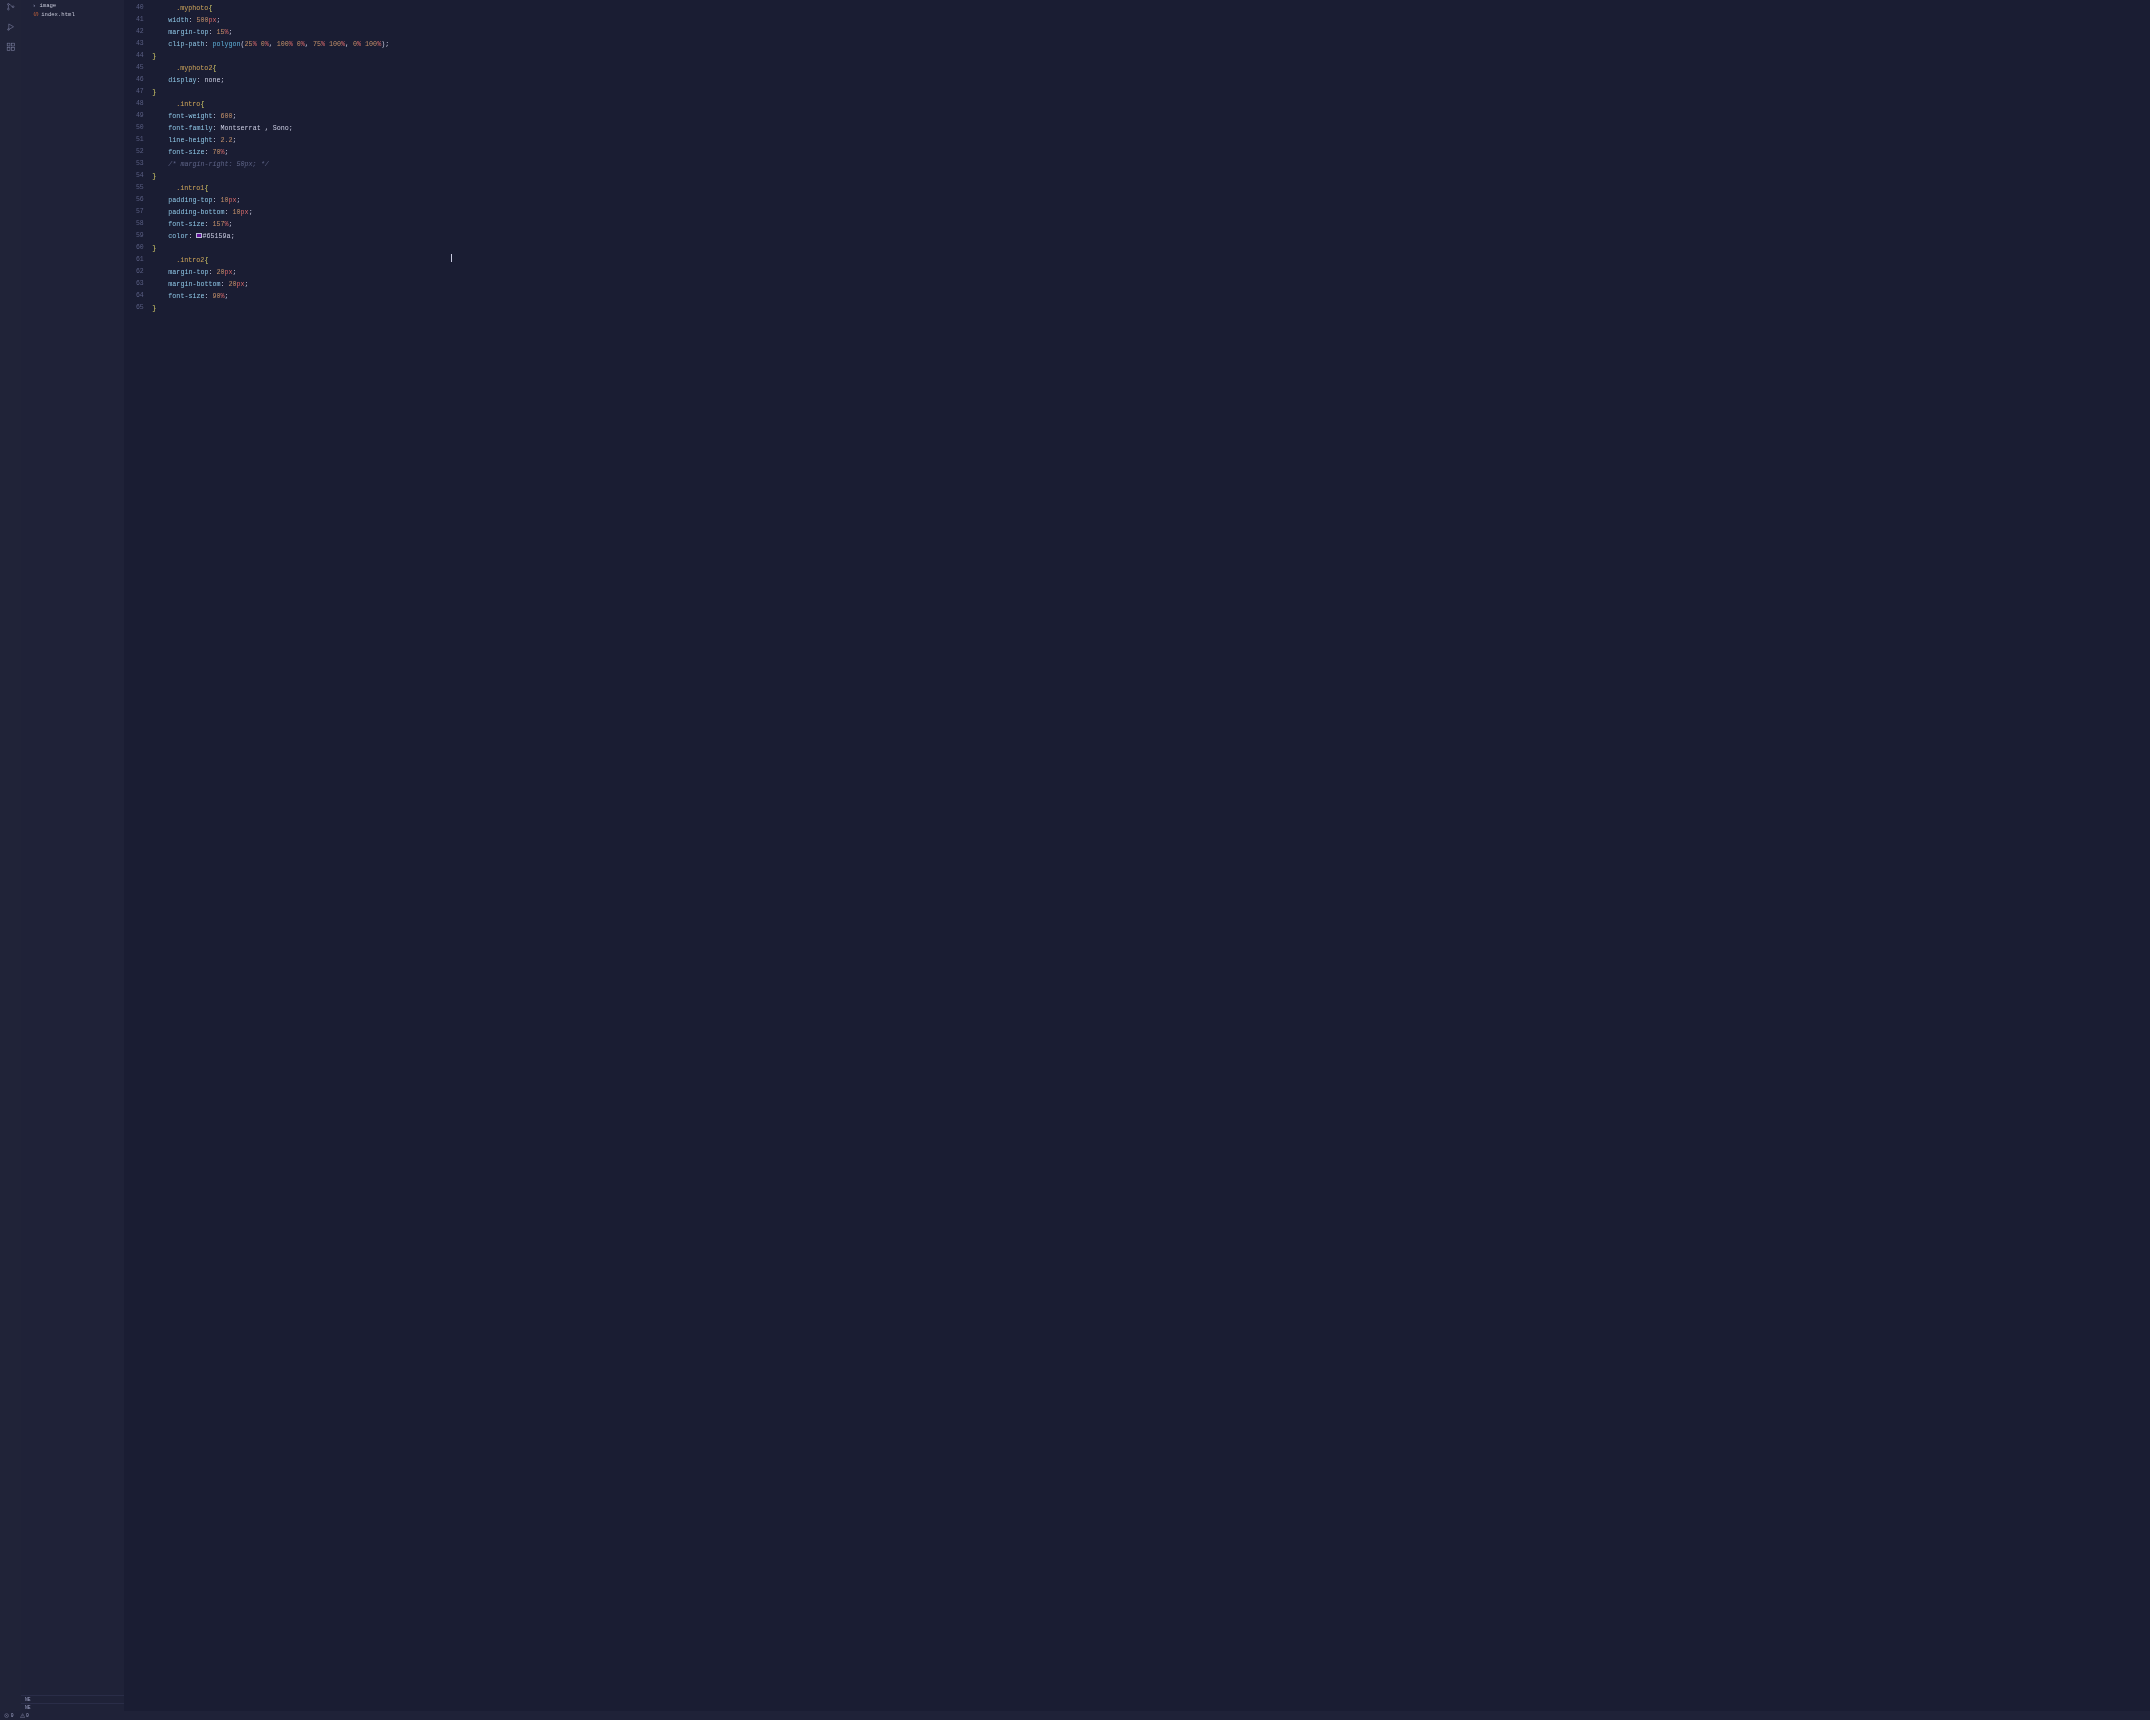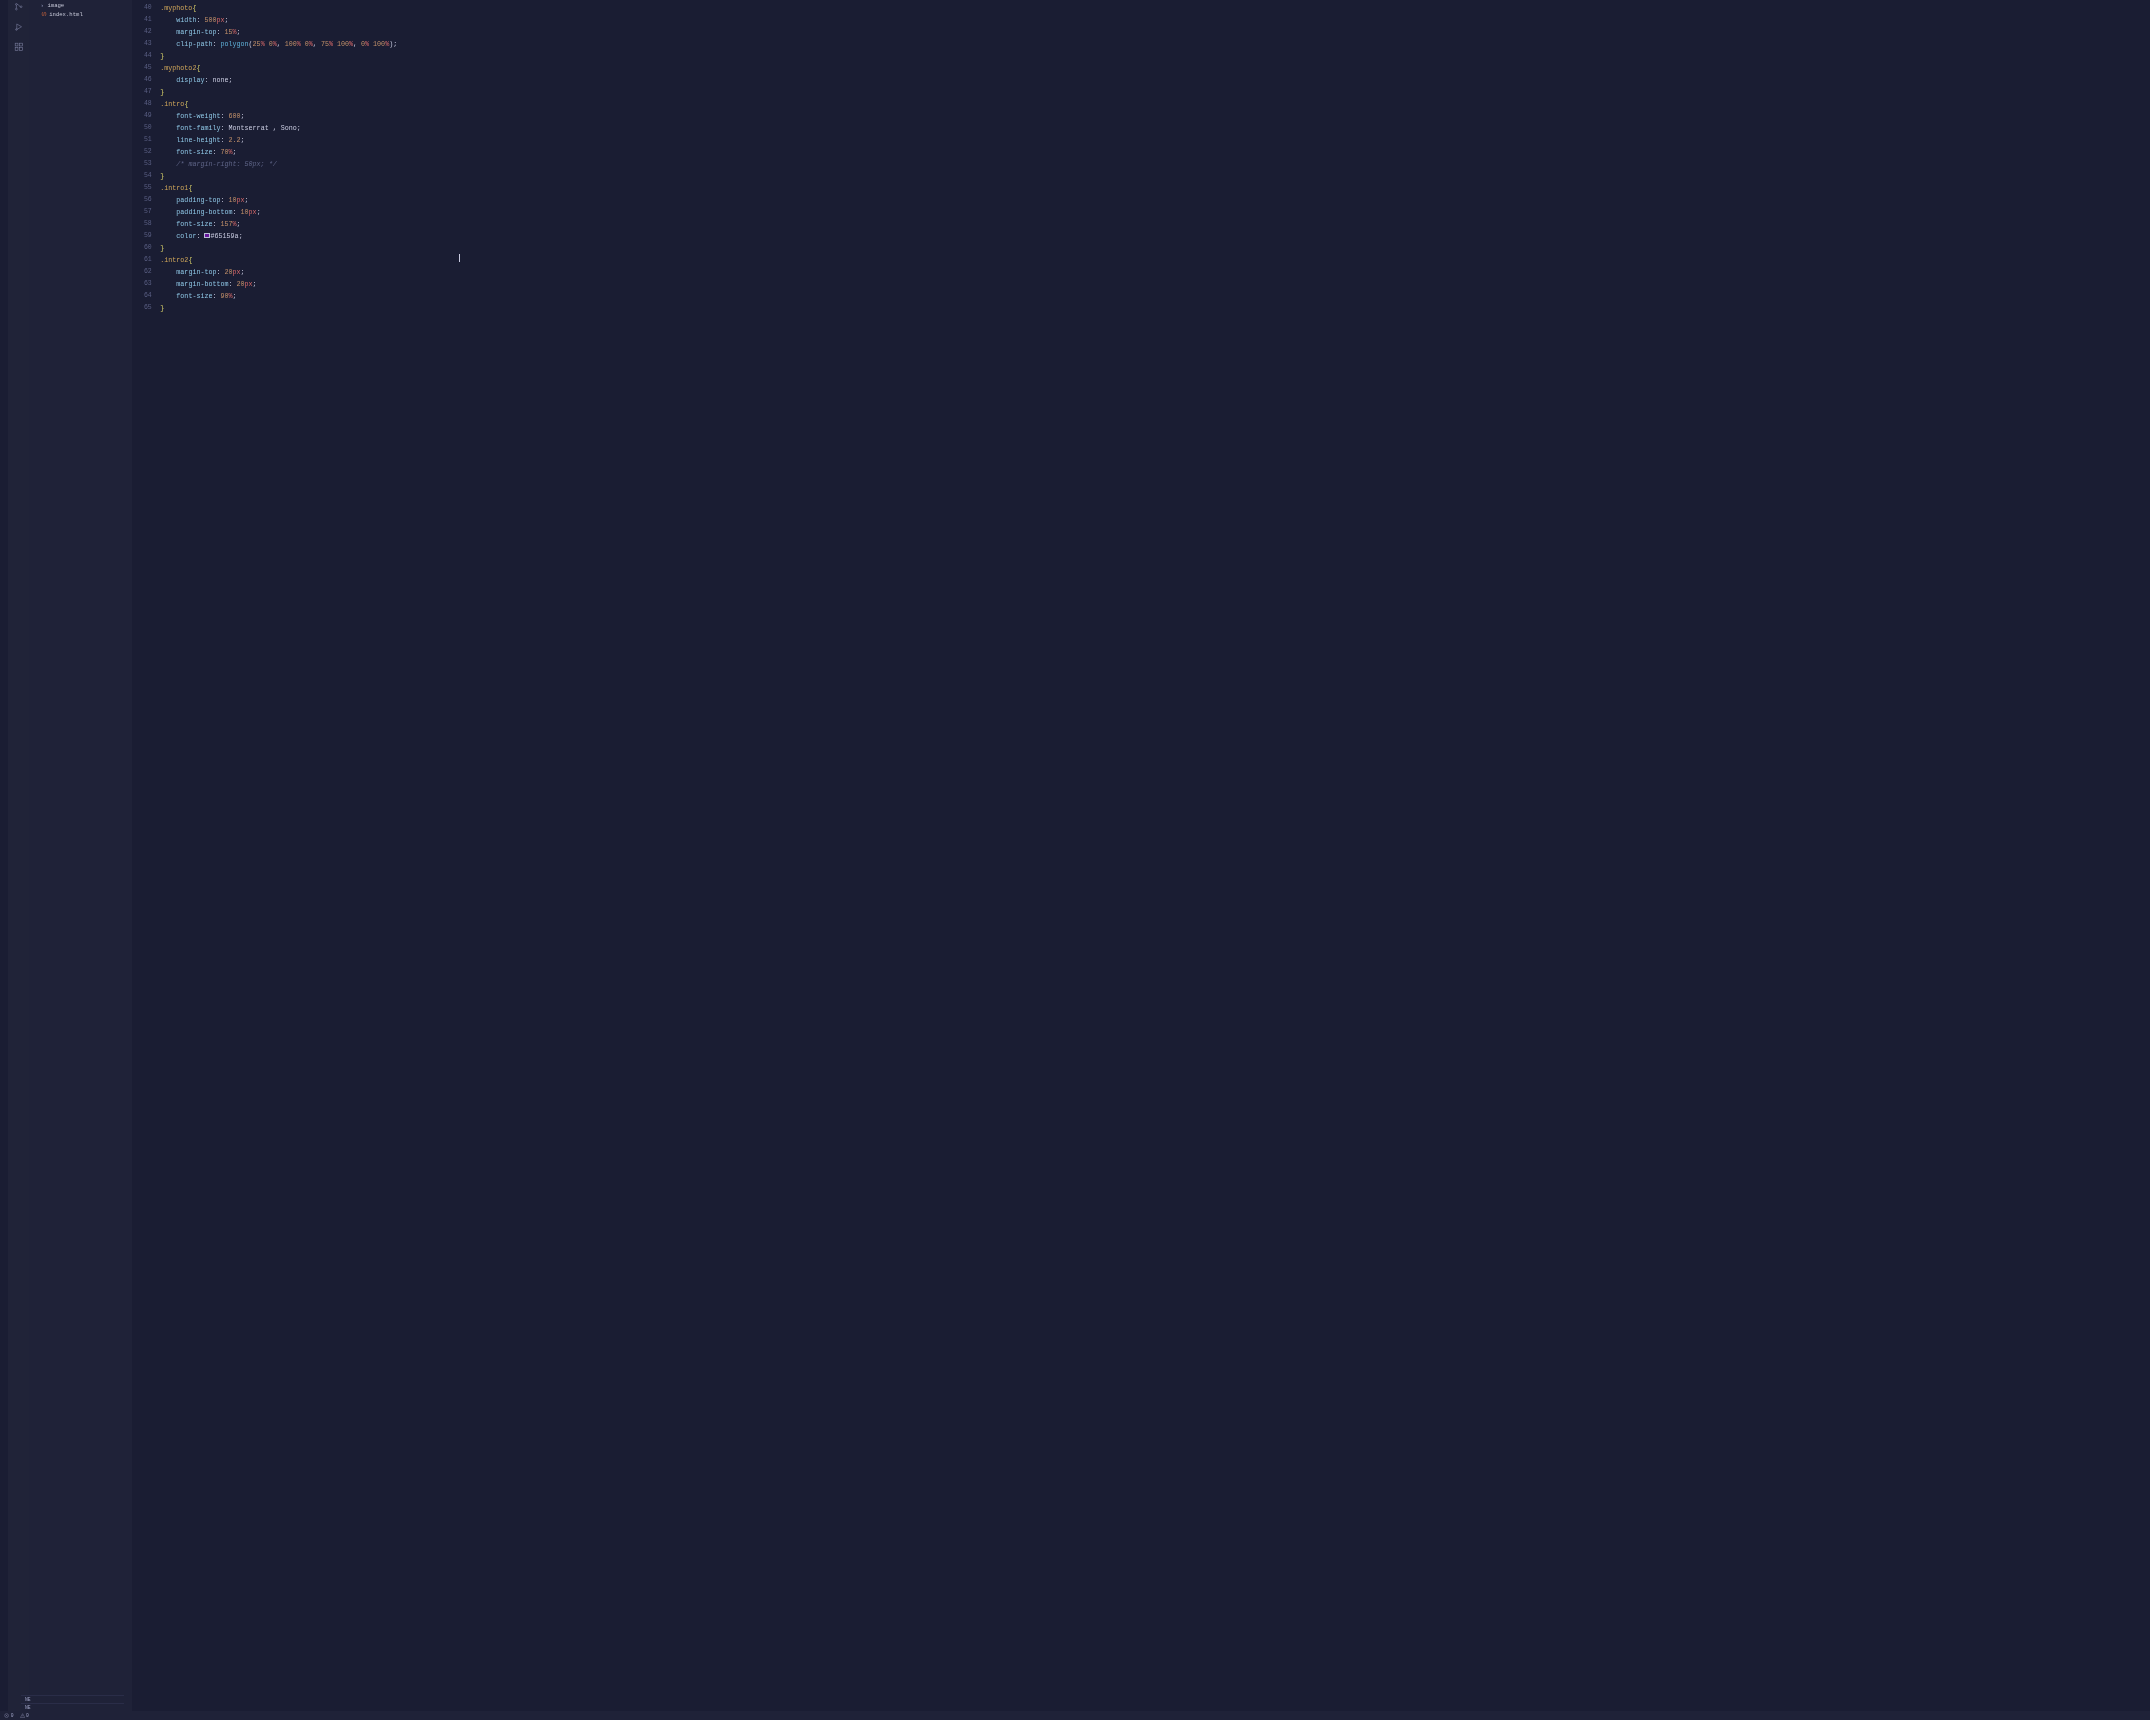--- a/index.html
+++ b/index.html
@@ -1,31 +1,31 @@
 <!DOCTYPE html>
 <html style="font-size:6.9px"><head>
 <meta charset="utf-8">
 <style>
   * { margin:0; padding:0; box-sizing:border-box; }
   html,body { width:100%; height:100%; background:#1a1d33; font-family: Consolas, 'Courier New', monospace; overflow:hidden; }
-  .app { display:flex; height:100%; width:100%; color:#c7c9d9;padding-left:8px; }
+  .app { display:flex; height:100%; width:100%; color:#c7c9d9; }
   .activity-bar { width:20.6px; background:#202338; display:flex; flex-direction:column; align-items:center; padding-top:1.7px; gap:9.5px; }
   .activity-bar .ab-icon { width:10.3px; height:10.3px; display:flex; align-items:center; justify-content:center; color:#7b7fa0; }
   .activity-bar .ab-icon svg { width:9.5px; height:9.5px; stroke:currentColor; fill:none; stroke-width:1.5; }
   .sidebar { width:103px; background:#1f2238; padding:0.9px 2.6px 1.7px 4.3px; font-size:5.6px; }
   .tree-item { display:flex; align-items:center; gap:2.6px; padding:0.9px 0.9px 0.9px 7.7px; color:#c7c9d9; cursor:pointer; }
   .tree-item.folder::before { content:"›"; color:#9a9ec0; margin-right:0.9px; }
   .tree-item .ficon { width:6px; height:6px; display:inline-flex; align-items:center; justify-content:center; }
   .tree-item .ficon svg { width:6px; height:6px; }
   .editor-wrap { flex:1; position:relative; display:flex; background:#1a1d33; }
   .gutter { width:27px; text-align:right; padding:1.7px 6.9px 1.7px 1.7px; color:#5a5f84; font-size:6.5px; line-height:12px; user-select:none; }
   .gutter div { height:12px; }
   .code { flex:1; padding:1.7px 4.3px 1.7px 1.7px; font-size:6.7px; line-height:12px; white-space:pre; color:#bfc3da; }
   .code .line { height:12px; }
-  .tok-sel   { color:#d1a75a; }   
+  .tok-sel   { color:#d1a75a;margin-left:24px; }   
   .tok-brace { color:#d9d26a; }
   .tok-prop  { color:#8fc7e6; }
   .tok-num   { color:#c3916a; }
   .tok-unit  { color:#d96a6a; }
   .tok-punc  { color:#c9cbe0; }
   .tok-func  { color:#5fb0d8; }
   .tok-str   { color:#c9cbe0;text-align:center; }
   .tok-cmt   { color:#5e6487; font-style:italic; }
   .tok-none  { color:#c9cbe0; }
   .swatch { display:inline-block; width:5.2px; height:5.2px; border:0.4px solid #b9bcd6; vertical-align:-0.4px; margin-right:0.9px; background:#65159a;}

